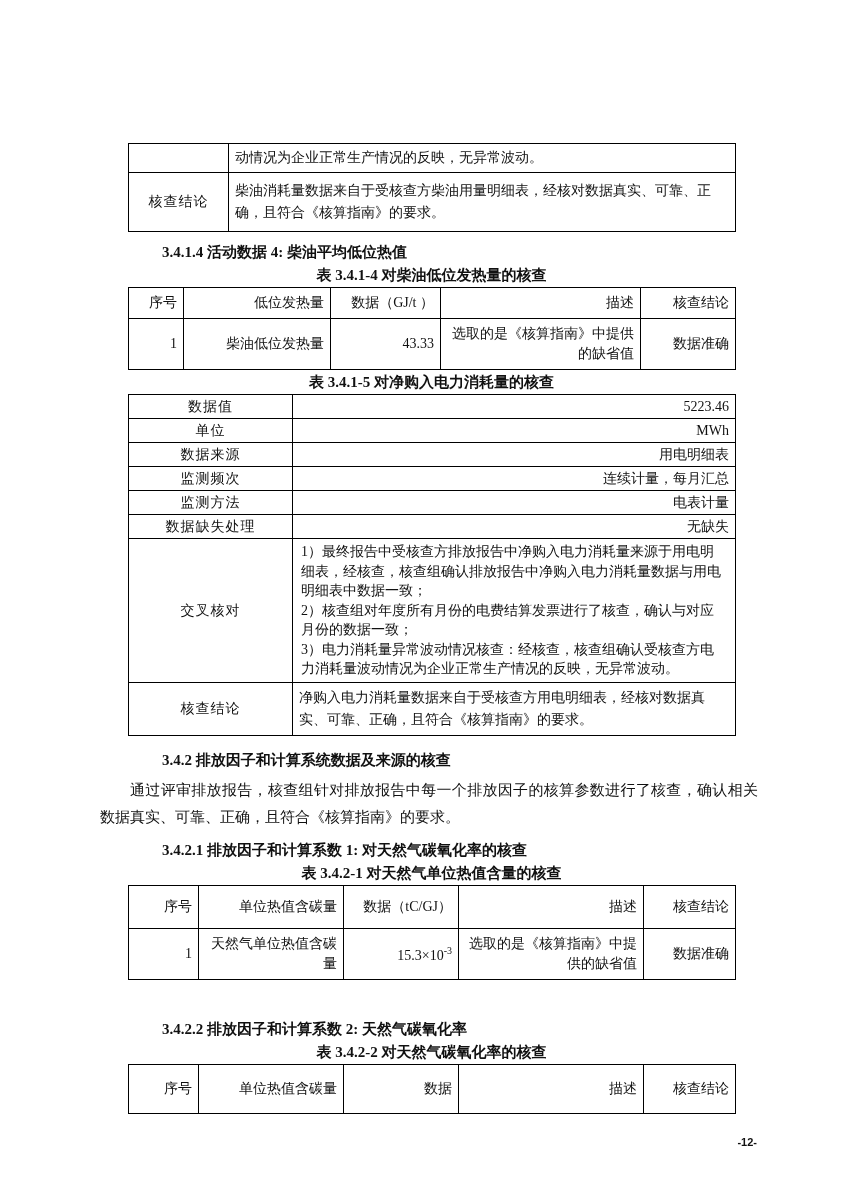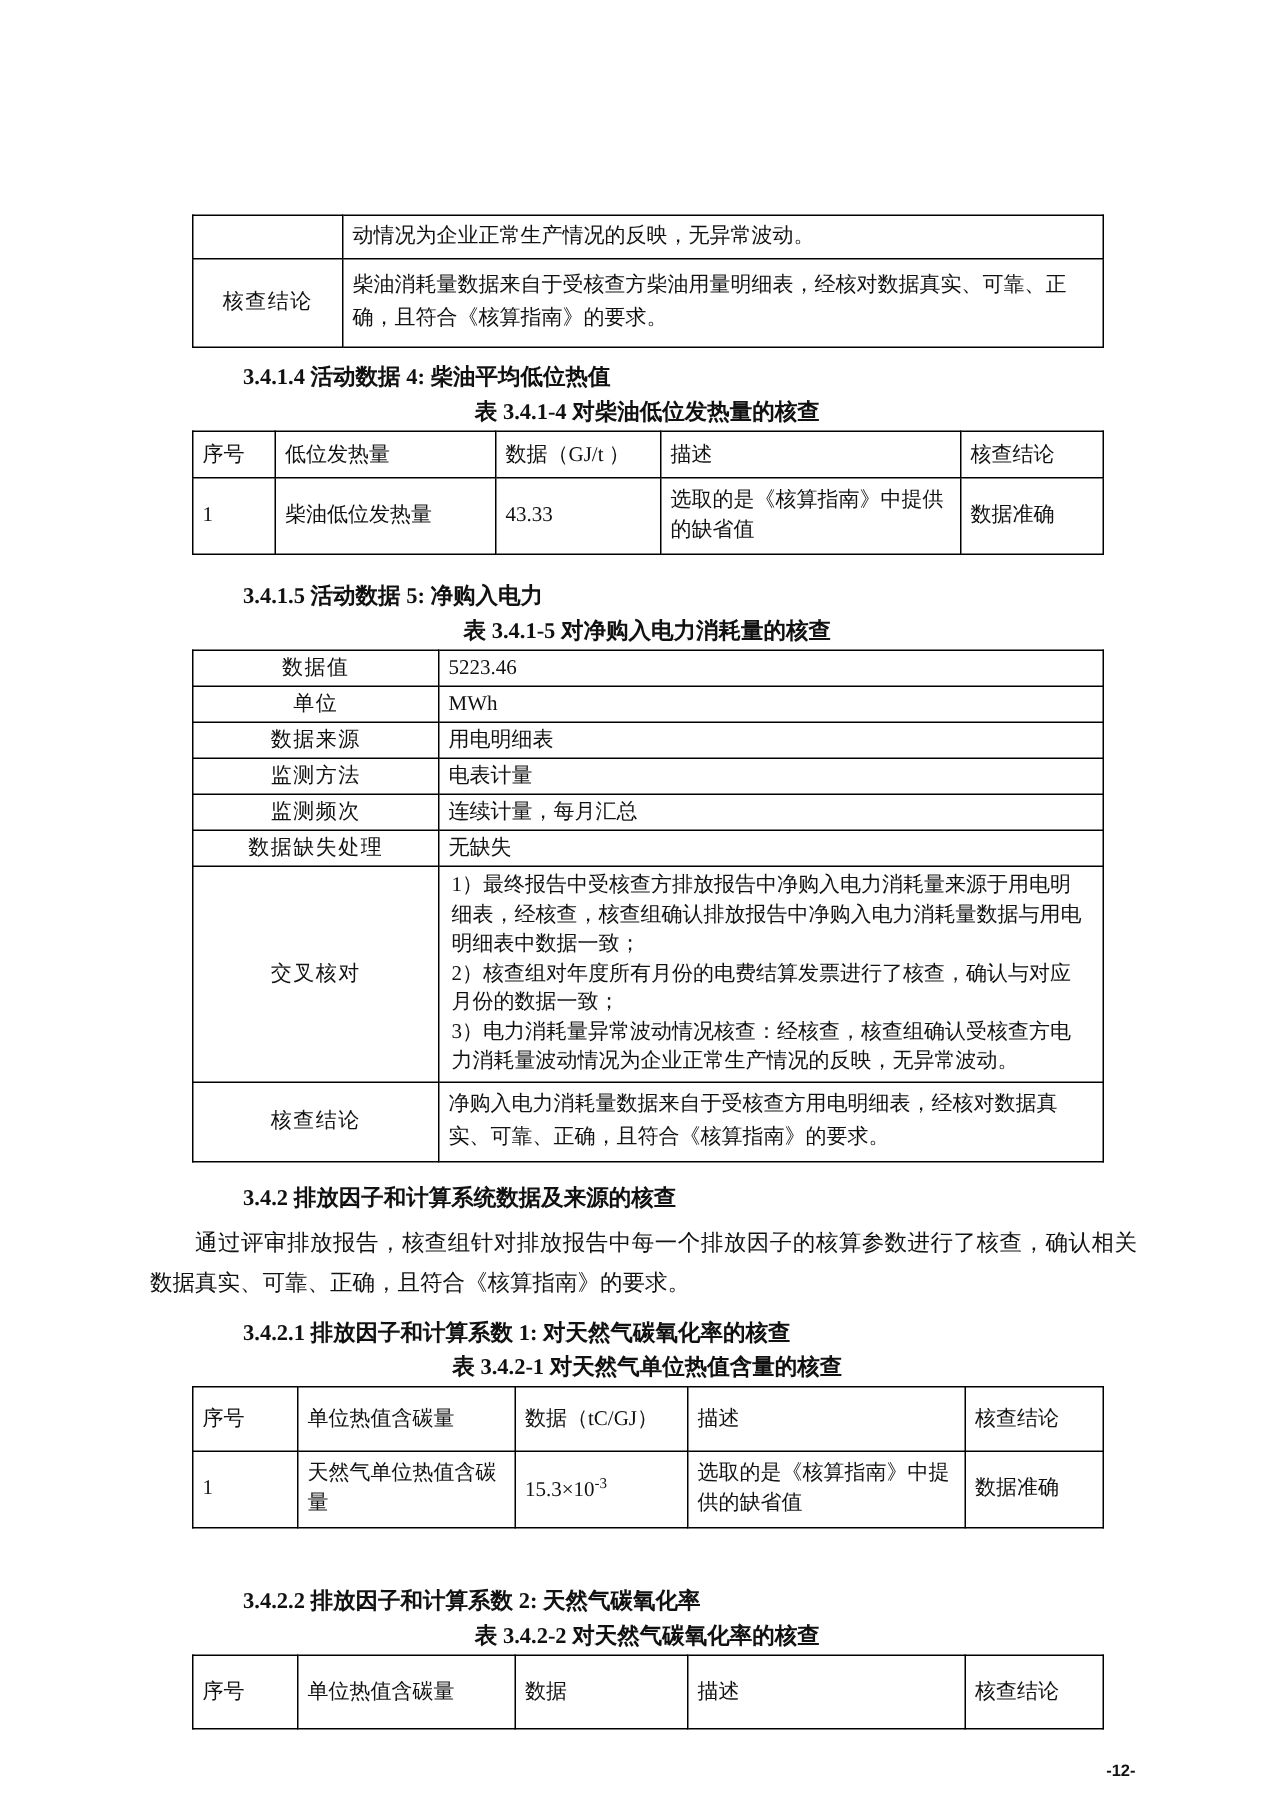--- a/index.html
+++ b/index.html
@@ -9,21 +9,21 @@
     -webkit-font-smoothing:antialiased;
     position:relative;overflow:hidden;
   }
   .doc{position:relative;width:850px;height:1204px;}
 
   
   table{border-collapse:collapse;table-layout:fixed;}
   td,th{border:1.5px solid #000;font-size:14px;color:#111;
         padding:1px 6px;vertical-align:middle;font-weight:normal;}
   .lbl{text-align:center;letter-spacing:1px;}
-  .ctr{text-align:left;}
+  .ctr{text-align:right;}
   .lft{text-align:left;}
 
   
   .tableA{margin:143px 0 0 128px;width:607px;font-family:Liberation Mono, monospace;}
   .tableA td{line-height:22px;}
   .tableA .r1 td{height:26px;}
   .tableA .r2 td{height:56px;}
 
   
   .h-sec{font-size:15px;font-weight:bold;margin:10px 0 0 162px;line-height:21px;}
@@ -103,47 +103,46 @@
     <tr class="dt">
       <td class="ctr">1</td>
       <td class="ctr">柴油低位发热量</td>
       <td class="ctr">43.33</td>
       <td class="ctr">选取的是《核算指南》中提供的缺省值</td>
       <td class="ctr">数据准确</td>
     </tr>
   </tbody>
     </table>
 
-  <div class="h-sec" style="margin-top:18px">3.4.1.5 活动数据 5: 净购入电力</div>
   <div class="tbl-title">表 3.4.1-5 对净购入电力消耗量的核查</div>
   <table class="tableC">
     <colgroup>
         <col style="width:164px">
         <col style="width:443px">
       </colgroup>
     <tbody>
         <tr class="sr">
       <td class="lbl">数据值</td>
       <td class="ctr">5223.46</td>
     </tr>
     <tr class="sr">
       <td class="lbl">单位</td>
       <td class="ctr">MWh</td>
     </tr>
     <tr class="sr">
       <td class="lbl">数据来源</td>
       <td class="ctr">用电明细表</td>
     </tr>
     <tr class="sr">
+      <td class="lbl">监测频次</td>
+      <td class="ctr">连续计量，每月汇总</td>
+    </tr>
+    <tr class="sr">
       <td class="lbl">监测方法</td>
       <td class="ctr">电表计量</td>
-    </tr>
-    <tr class="sr">
-      <td class="lbl">监测频次</td>
-      <td class="ctr">连续计量，每月汇总</td>
     </tr>
     <tr class="sr">
       <td class="lbl">数据缺失处理</td>
       <td class="ctr">无缺失</td>
     </tr>
     <tr class="cross">
       <td class="lbl">交叉核对</td>
       <td class="lft">
         <div>1）最终报告中受核查方排放报告中净购入电力消耗量来源于用电明细表，经核查，核查组确认排放报告中净购入电力消耗量数据与用电明细表中数据一致；</div>
         <div>2）核查组对年度所有月份的电费结算发票进行了核查，确认与对应月份的数据一致；</div>

